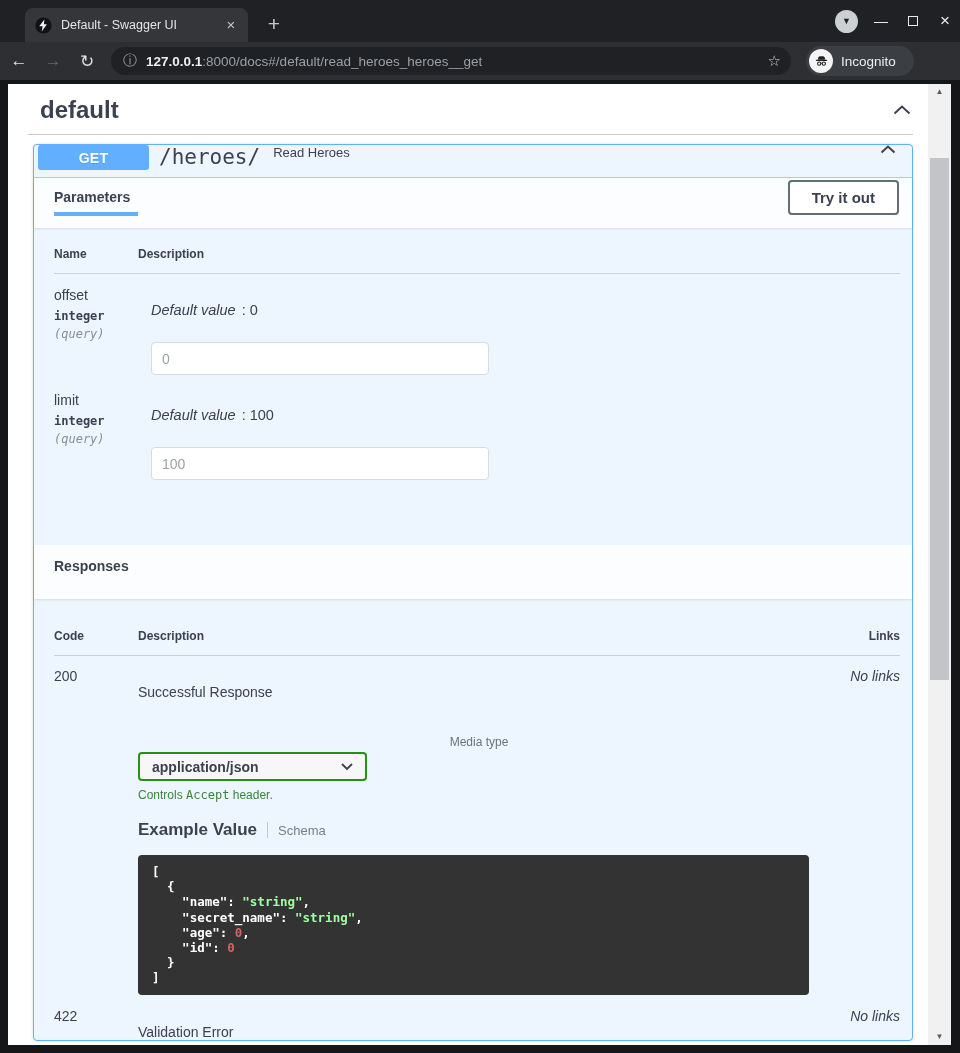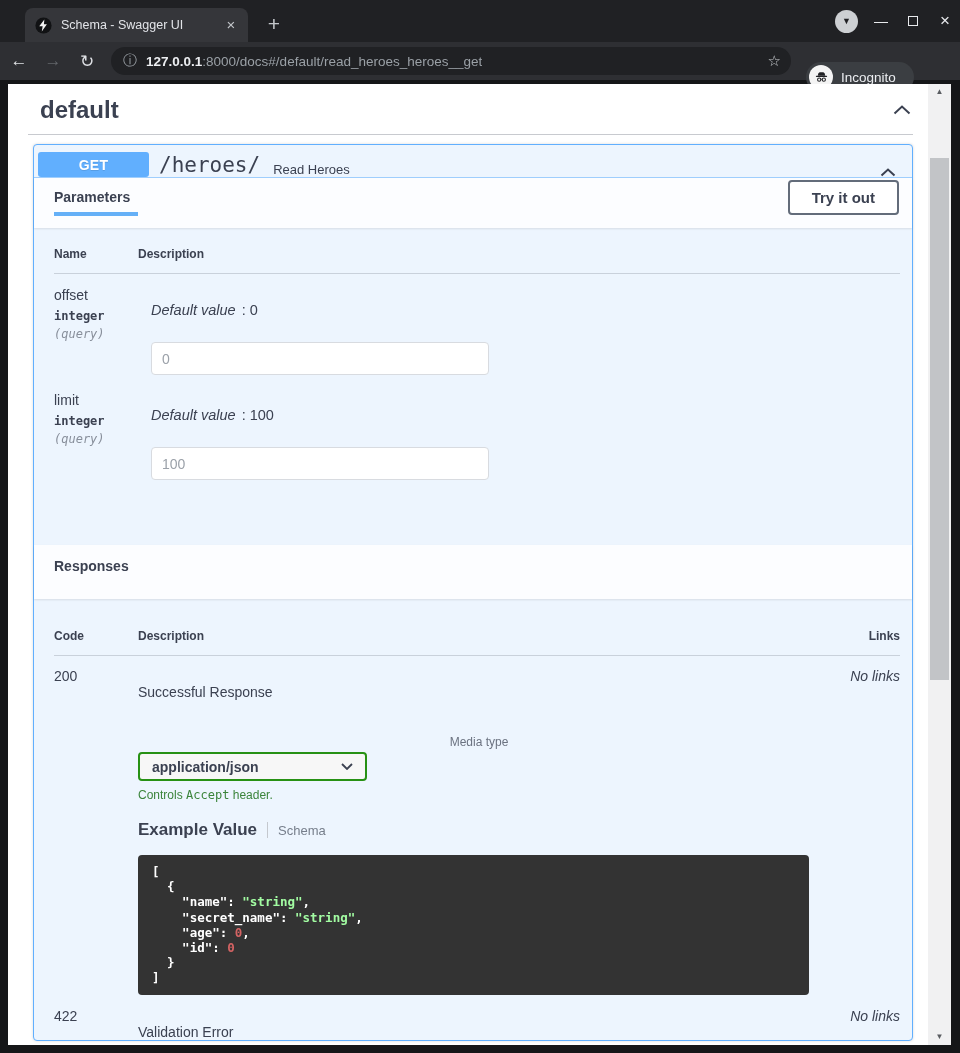--- a/index.html
+++ b/index.html
@@ -23,39 +23,39 @@
 
   .toolbar { position:absolute; left:0; top:42px; width:960px; height:38px; background:#2e2f33; display:flex; align-items:center; }
   .nav-ico { width:30px; text-align:center; font-size:17px; color:#dfe1e5; margin-left:4px; }
   .nav-ico.disabled { color:#63666b; }
   .url-pill { position:relative; margin-left:9px; width:680px; height:28px; border-radius:14px; background:#202124;
               display:flex; align-items:center; padding:0 30px 0 12px; }
   .info-ico { color:#9aa0a6; font-size:14px; margin-right:9px; }
   .url-text { font-size:13.5px; color:#9aa0a6; white-space:nowrap; overflow:hidden; }
   .url-host { color:#eceef1; font-weight:700; }
   .star-ico { position:absolute; right:10px; color:#c7cace; font-size:15px; }
-  .incog { position:absolute; left:806px; top:20px; width:108px; height:30px; border-radius:15px; background:#3b3e42;
+  .incog { position:absolute; left:806px; top:4px; width:108px; height:30px; border-radius:15px; background:#3b3e42;
            display:flex; align-items:center; }
   .incog-circle { width:24px; height:24px; border-radius:50%; background:#f4f4f4; margin-left:3px;
                   display:flex; align-items:center; justify-content:center; }
   .incog-label { color:#eceef1; font-size:13.5px; margin-left:8px; }
   .kebab { position:absolute; right:12px; top:50px; color:#dfe1e5; font-size:16px; width:16px; text-align:center; }
 
   
   .page { position:absolute; left:8px; top:84px; width:943px; height:961px; background:#ffffff; overflow:hidden; }
   .content { position:absolute; left:0; top:0; width:920px; height:961px; overflow:hidden; color:#3b4151; }
 
   .tag-row { margin:12px 17px 0 32px; display:flex; align-items:center; justify-content:space-between; }
   .tag-title { font-size:24px; font-weight:700; color:#3b4151; line-height:28px; }
   .chev { flex:0 0 auto; }
   .tag-divider { margin:10px 0 0 20px; width:885px; height:1px; background:rgba(59,65,81,.28); }
 
   .opblock { margin:9px 0 0 25px; width:880px; border:1px solid #61affe; border-radius:4px;
              background:#edf5fe; box-shadow:0 0 3px rgba(0,0,0,.15); }
-  .op-summary { height:33px; display:flex; align-items:flex-end; padding:0 16px 0 4px;
+  .op-summary { height:33px; display:flex; align-items:flex-start; padding:0 16px 0 4px;
                 border-bottom:1px solid rgba(97,175,254,.55); }
   .method-badge { width:111px; height:25px; background:#61affe; border-radius:3px; color:#fff; font-weight:700;
                   font-size:14px; display:flex; align-items:center; justify-content:center;
                   text-shadow:0 1px 0 rgba(0,0,0,.1); letter-spacing:.3px; }
   .op-path { font-family:"DejaVu Sans Mono", monospace; font-weight:400; font-size:21px; color:#3b4151; margin-left:10px; }
   .op-summ-text { font-size:13px; color:#3b4151; margin-left:13px; }
   .op-summary .chev { margin-left:auto; }
 
   .section-header { height:50px; background:rgba(255,255,255,.82); display:flex; align-items:center;
                     padding:0 13px 12px 20px; box-shadow:0 1px 2px rgba(0,0,0,.1); }
@@ -118,21 +118,21 @@
 </style>
 </head>
 <body>
 
 <div class="tabstrip">
   <div class="tab">
     <svg class="favicon" viewBox="0 0 20 20">
       <circle cx="10" cy="10" r="9.5" fill="#111214"></circle>
       <polygon points="11,3 5,11 9,11 8,17 14,8.5 10.5,8.5" fill="#f2f2f2"></polygon>
     </svg>
-    <span class="tab-title">Schema - Swagger UI</span>
+    <span class="tab-title">Default - Swagger UI</span>
     <span class="tab-close">×</span>
   </div>
   <div class="newtab">+</div>
   <div class="caption">
     <span class="tabsearch">▼</span>
     <span class="cap-btn">—</span>
     <span class="cap-btn"><span class="max-glyph"></span></span>
     <span class="cap-btn" style="font-size:17px;">×</span>
   </div>
 </div>

